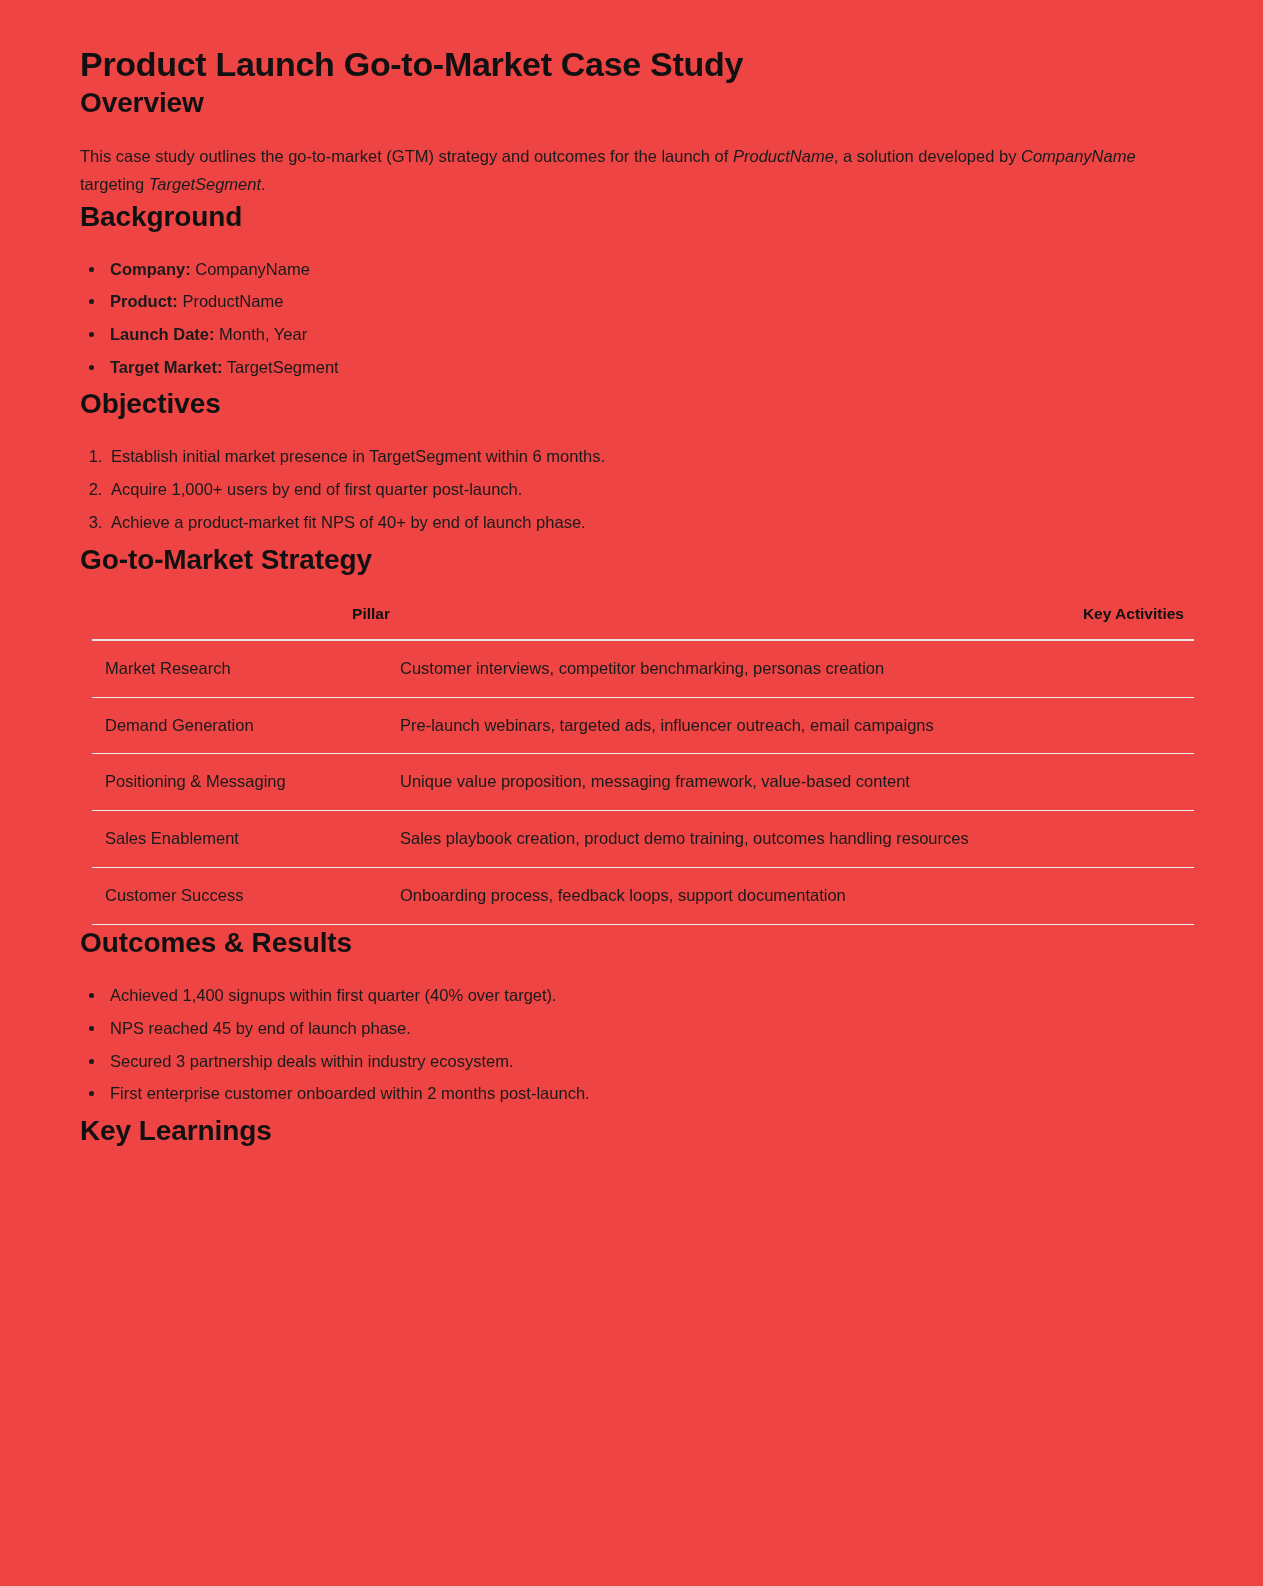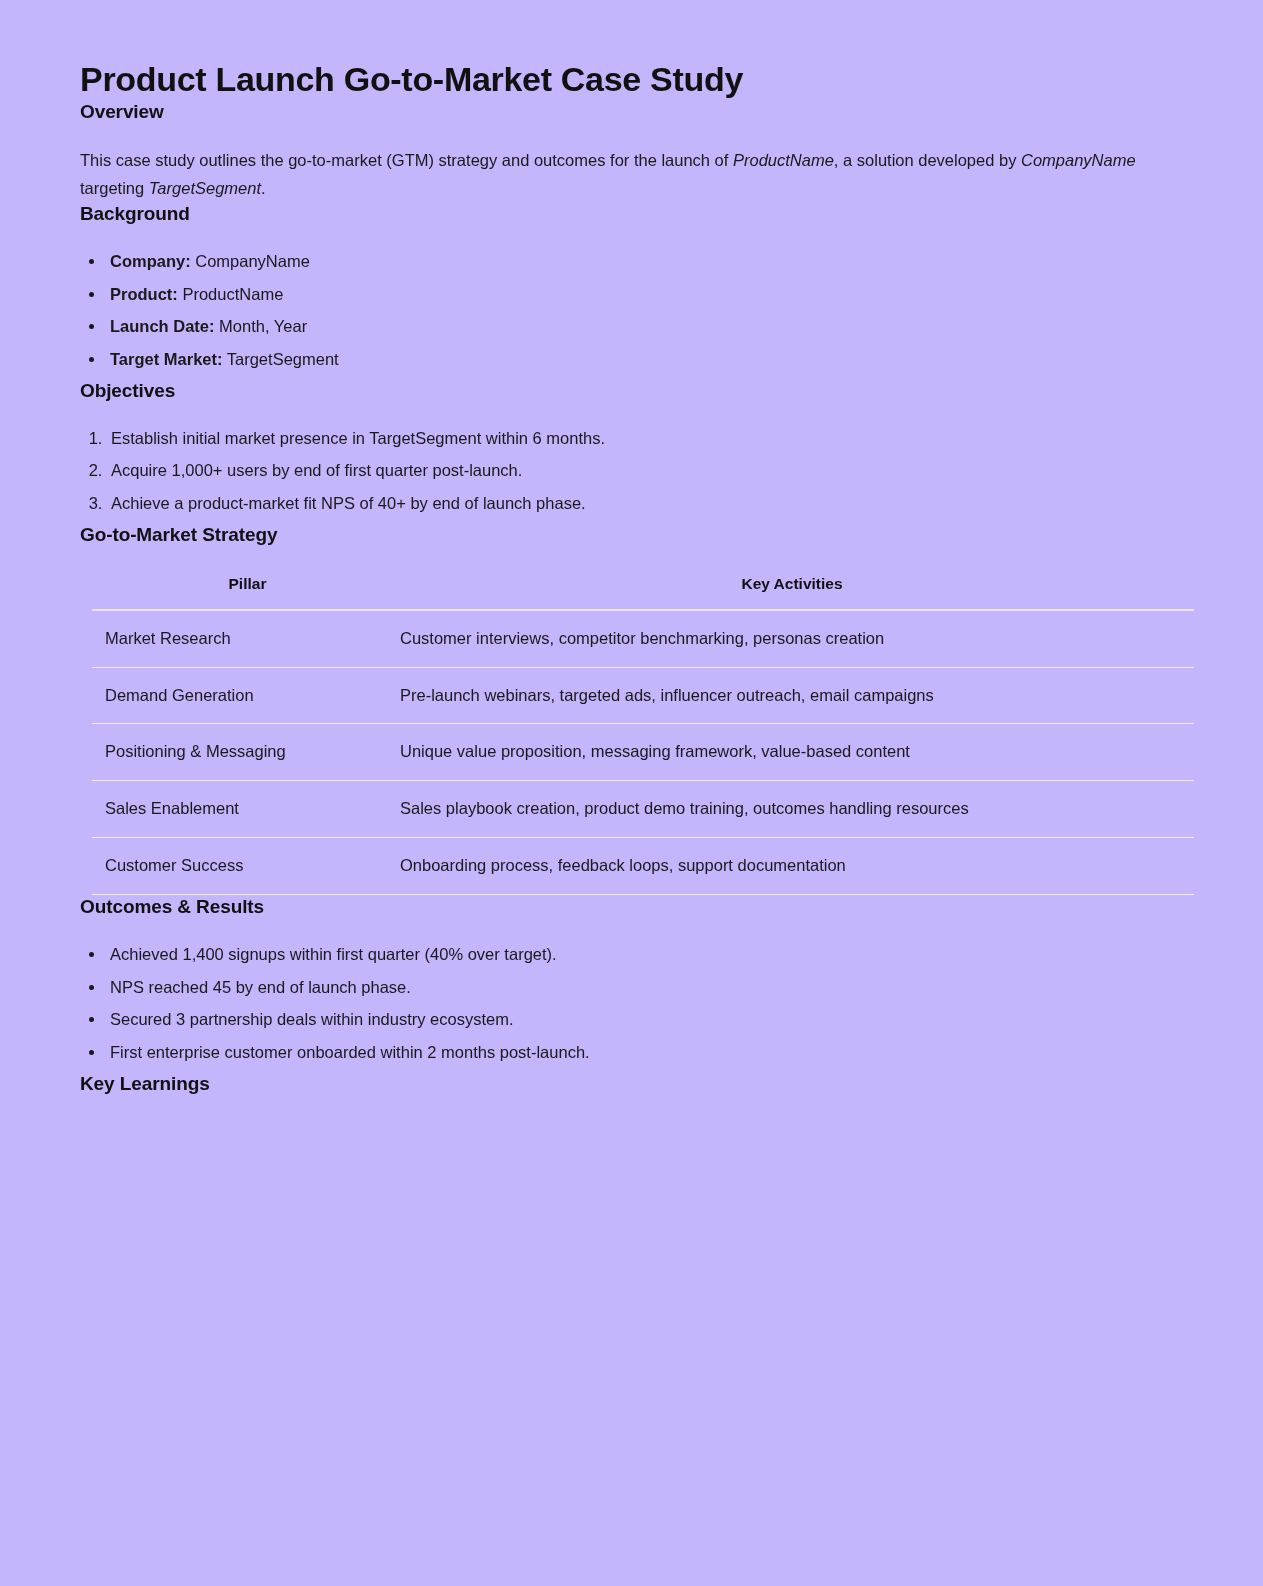--- a/index.html
+++ b/index.html
@@ -12,35 +12,35 @@
     width: 1263px;
     min-height: 1586px;
     font-family: "Liberation Sans", "DejaVu Sans", sans-serif;
     color: #1a1a1a;
     -webkit-font-smoothing: antialiased;
   }
   .page {
     width: 1263px;
     min-height: 1586px;
     box-sizing: border-box;
-    padding: 51px 80px 40px 80px;
-    background: #c4b5fd;
+    padding: 36px 80px 40px 80px;
+    background: #ef4444;
   }
 
   
   .doc-title {
     font-size: 34px;
     font-weight: 700;
     letter-spacing: -0.3px;
     line-height: 1.2;
     margin: 8px 0 0 0;
     color: #111111;
   }
   h2.section-heading {
-    font-size: 19px;
+    font-size: 28px;
     font-weight: 700;
     letter-spacing: -0.1px;
     line-height: 1.25;
     color: #111111;
     margin: 0;
   }
   .sec-overview   { margin-top: 54px; }
   .sec-background { margin-top: 58px; }
   .sec-objectives { margin-top: 58px; }
   .sec-strategy   { margin-top: 60px; }
@@ -85,21 +85,21 @@
   }
 
   
   table.strategy-table {
     width: 1102px;
     border-collapse: collapse;
     margin: 26px 0 0 12px;
     font-size: 16.5px;
   }
   table.strategy-table th {
-    text-align: center;
+    text-align: right;
     font-weight: 700;
     font-size: 15.5px;
     color: #111111;
     padding: 2px 10px 16px 0;
     border-bottom: 2px solid #e6e6e6;
   }
   table.strategy-table td {
     text-align: left;
     font-weight: 400;
     color: #1a1a1a;

